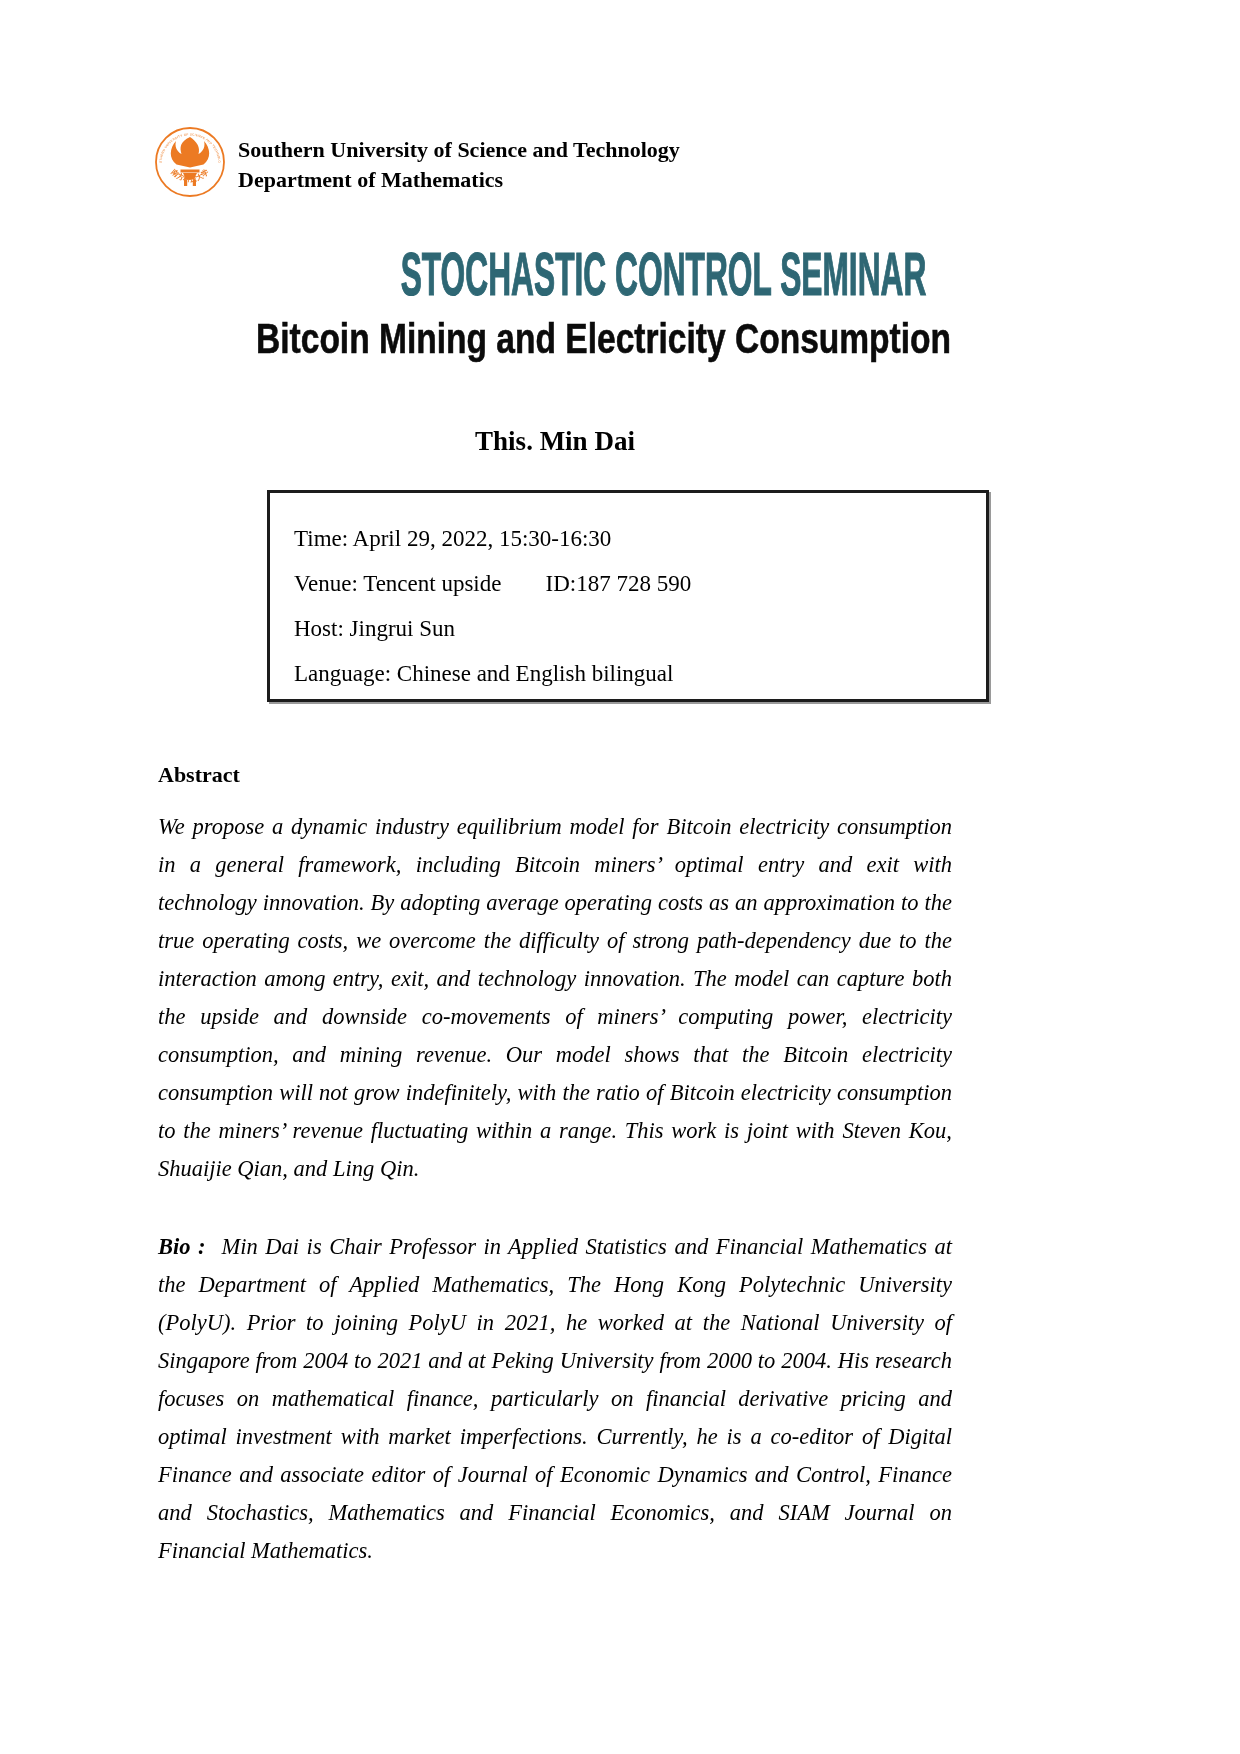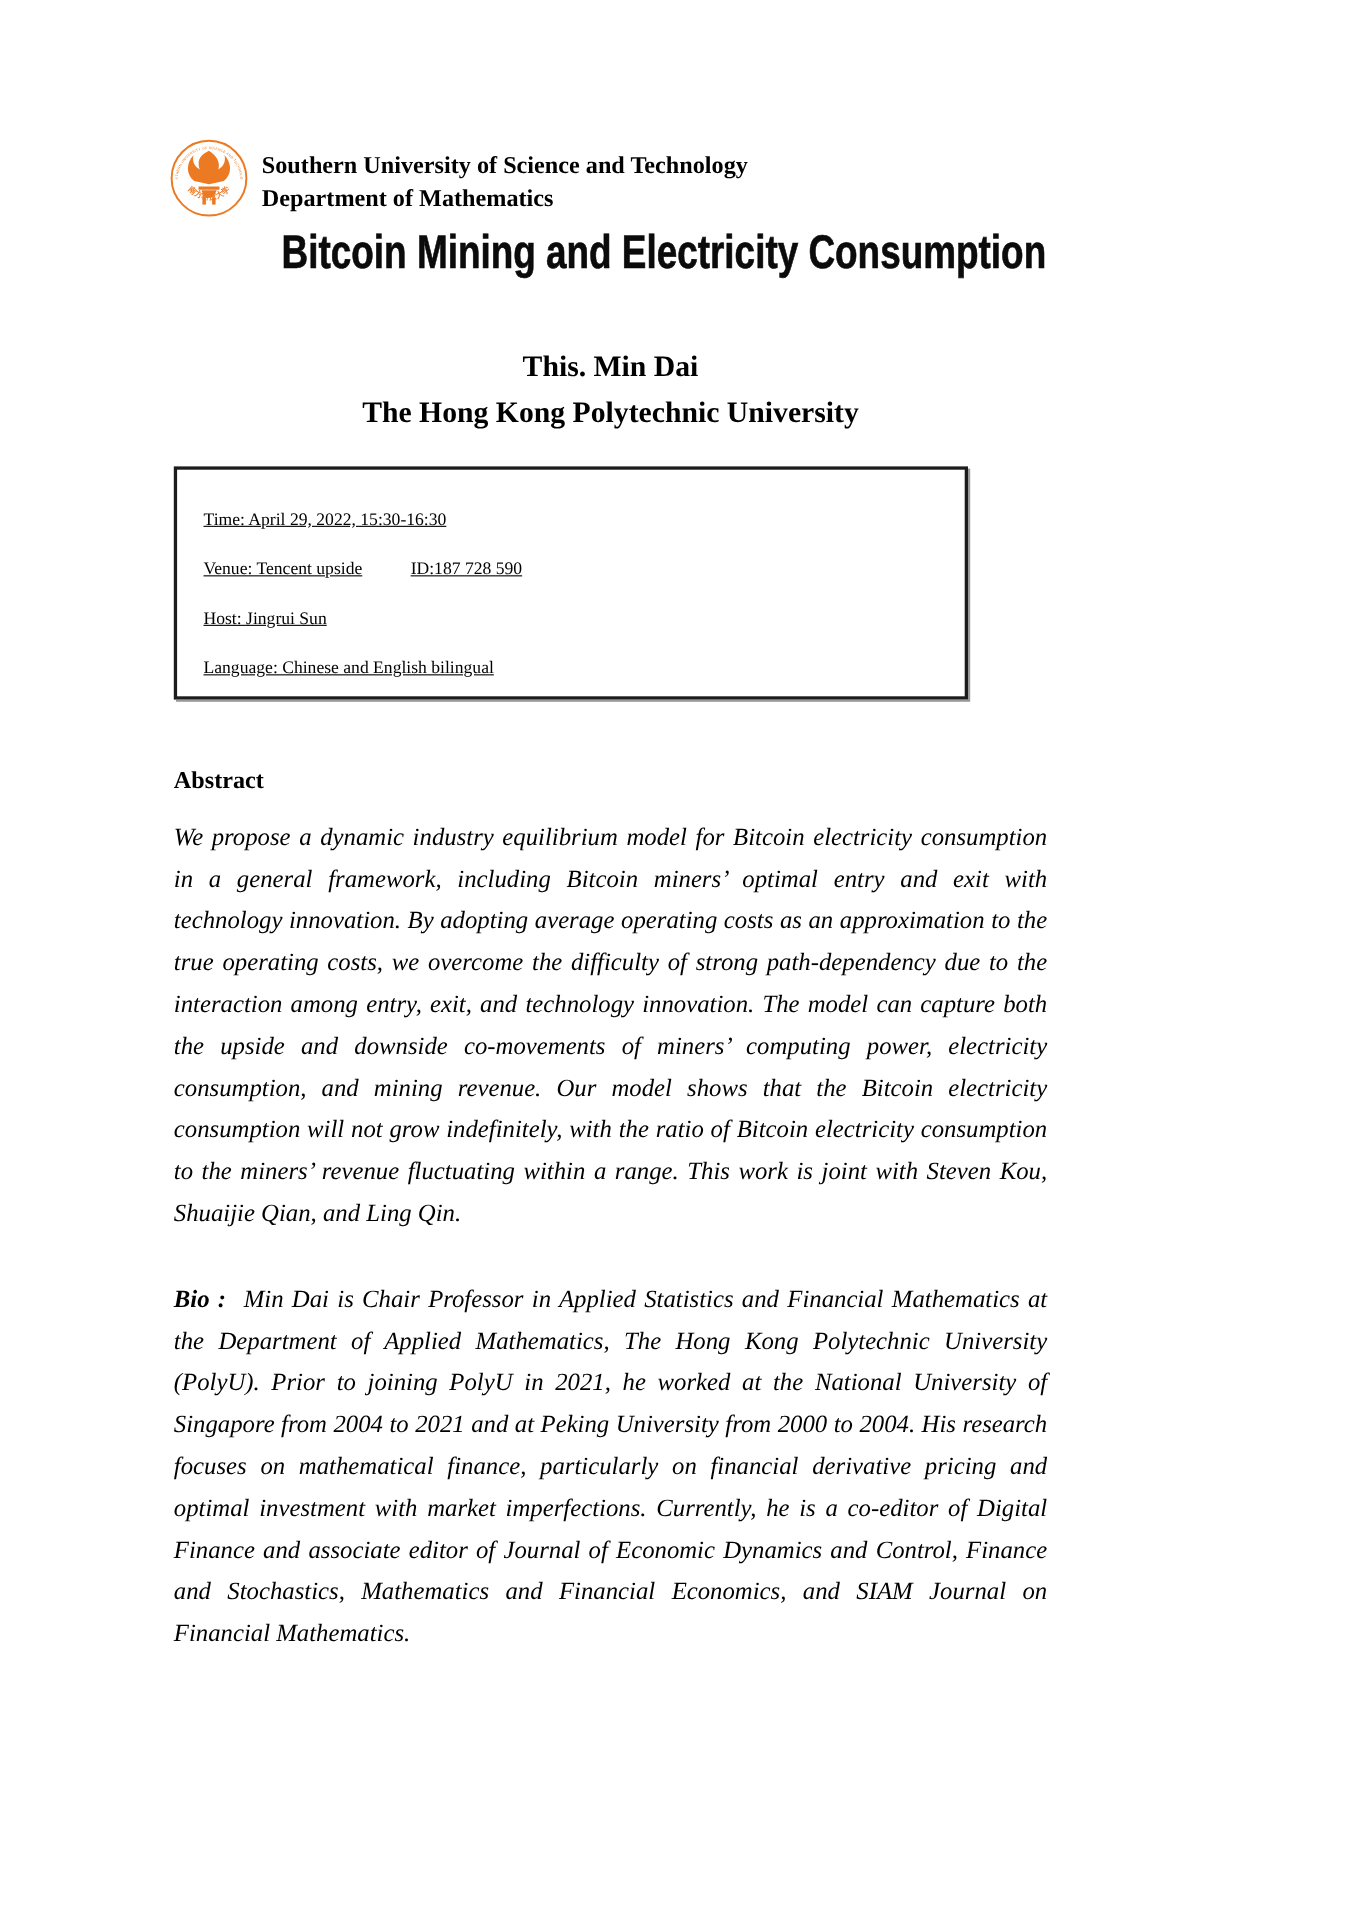--- a/index.html
+++ b/index.html
@@ -76,27 +76,27 @@
     margin-top: 56px;
     text-align: center;
     font-weight: bold;
     font-size: 27px;
     line-height: 42px;
   }
 
   
   .info-box {
     margin-top: 28px;
+    margin-left: 109px;
     width: 722px;
     height: 212px;
     border: 3px solid #1c1c1c;
     box-shadow: 2px 2px 0 #9a9a9a;
     padding: 23px 20px 0 24px;
-    font-size: 16px;
-    text-decoration: underline;
+    font-size: 23px;
   }
   .ibox-row { line-height: 45px; white-space: nowrap; }
   .tab-gap { display: inline-block; width: 44px; }
 
   
   .section-heading {
     margin-top: 60px;
     font-size: 22px;
     font-weight: bold;
   }
@@ -140,28 +140,30 @@
           <textPath href="#arcBottom" startOffset="50%" text-anchor="middle">南方科技大学</textPath>
         </text>
       </svg>
     </div>
     <div class="masthead-text">
       <div>Southern University of Science and Technology</div>
       <div>Department of Mathematics</div>
     </div>
   </header>
 
+  <div class="series-title">
+    <span class="squeeze">STOCHASTIC CONTROL SEMINAR</span>
+  </div>
 
   <div class="talk-title">
     <span class="squeeze">Bitcoin Mining and Electricity Consumption</span>
   </div>
 
   <div class="speaker">
     <div>This. Min Dai</div>
-    <div>The Hong Kong Polytechnic University</div>
   </div>
 
   <div class="info-box">
     <div class="ibox-row">
       <span>Time: April 29, 2022, 15:30-16:30</span>
     </div>
     <div class="ibox-row">
       <span>Venue: Tencent upside</span><span class="tab-gap"></span><span>ID:187 728 590</span>
     </div>
     <div class="ibox-row">

